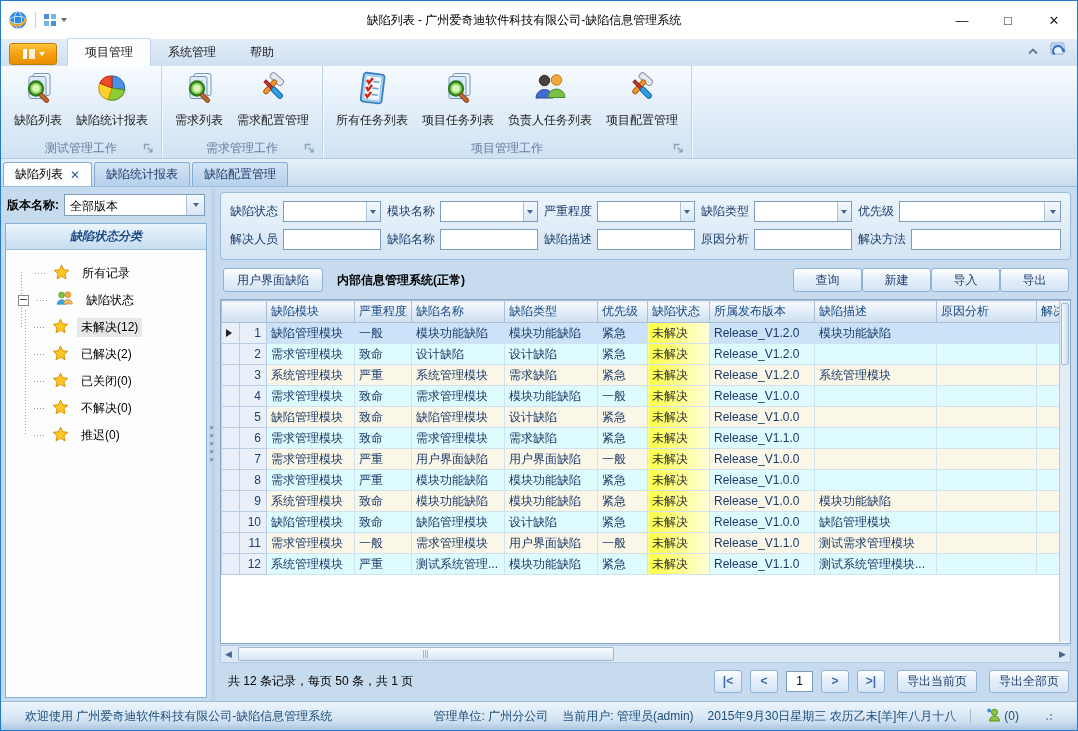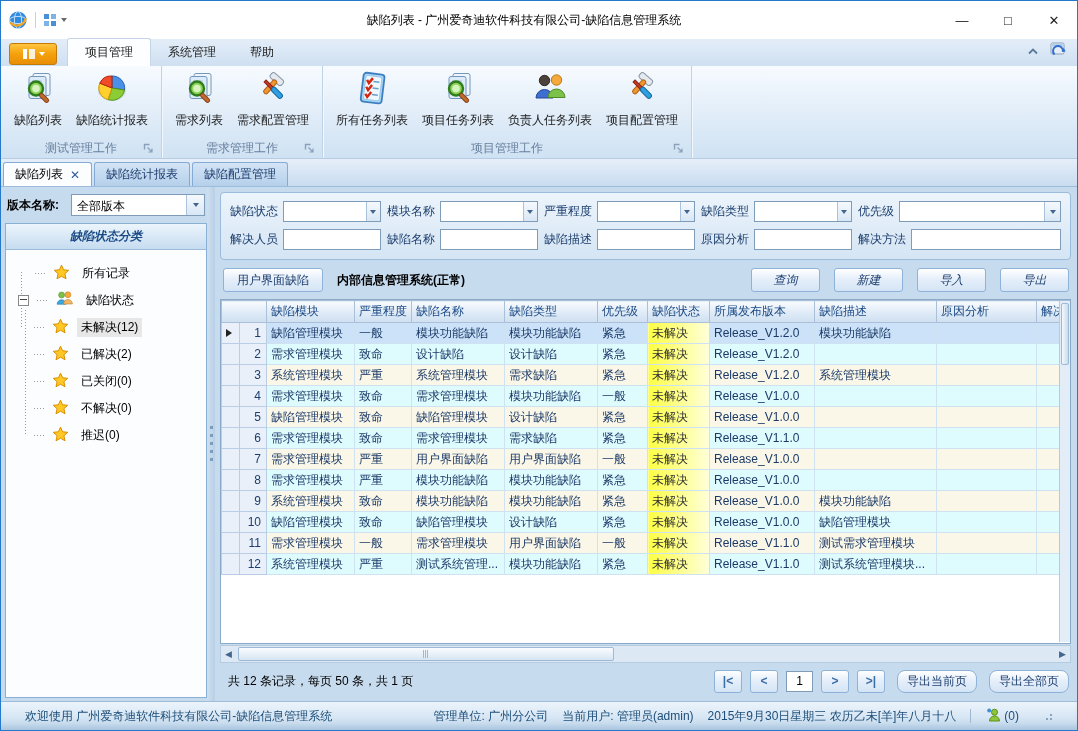--- a/index.html
+++ b/index.html
@@ -37,21 +37,21 @@
 
   
   .doctabs{height:27px;background:linear-gradient(#e6eff9,#c9dcf0);display:flex;align-items:flex-end;padding-left:2px;gap:2px;flex:0 0 auto;border-bottom:1px solid #9cbcdc;}
   .dtab{height:24px;display:flex;align-items:center;padding:0 11px;background:linear-gradient(#d3e4f5,#b6d0eb);border:1px solid #84abd4;border-bottom:none;border-radius:3px 3px 0 0;color:#1d3c6d;box-sizing:border-box;}
   .dtab.active{background:#fcfdff;color:#000;}
   .dtab-close{margin-left:7px;color:#2f5d9b;font-weight:bold;font-size:12px;line-height:1;}
 
   
   .main{flex:1;display:flex;min-height:0;}
   .left{width:206px;display:flex;flex-direction:column;padding:4px 0 3px 4px;box-sizing:border-box;flex:0 0 auto;}
-  .version-row{display:flex;align-items:center;height:24px;margin:2px 2px 6px 2px;gap:12px;}
+  .version-row{display:flex;align-items:center;height:24px;margin:2px 2px 6px 2px;gap:5px;}
   .version-label{font-weight:bold;color:#000;white-space:nowrap;}
   .combo{flex:1;height:22px;background:#fff;border:1px solid #7f9db9;display:flex;align-items:stretch;box-sizing:border-box;}
   .combo-value{flex:1;padding:3px 0 0 5px;color:#000;}
   .combo-btn{width:17px;background:linear-gradient(#f5f9fd,#d9e7f5);border-left:1px solid #aac2dc;display:flex;align-items:center;justify-content:center;}
   .caret-down{width:0;height:0;border-left:3.5px solid transparent;border-right:3.5px solid transparent;border-top:4px solid #44668c;}
 
   .tree-panel{flex:1;background:#fcfdff;border:1px solid #8aafd4;display:flex;flex-direction:column;min-height:0;}
   .tree-header{height:25px;background:linear-gradient(#ecf5fc,#c6dcf0);border-bottom:1px solid #9dbcd9;display:flex;align-items:center;justify-content:center;color:#1a4a85;font-weight:bold;flex:0 0 auto;font-style:italic;}
   .tree{padding:10px 4px 4px 12px;overflow:hidden;}
   .tnode{display:flex;align-items:center;height:27px;gap:8px;position:relative;}
@@ -78,21 +78,21 @@
   .flabel{color:#1c3e6e;white-space:nowrap;margin-right:5px;}
   .ffield{width:98px;height:21px;background:#fff;border:1px solid #7f9db9;box-sizing:border-box;display:flex;align-items:stretch;}
   .ffield input{border:none;outline:none;width:100%;font:inherit;padding:0 3px;background:transparent;}
   .fcell.wide{flex:1;margin-right:0;}
   .fcell.wide .ffield{flex:1;width:auto;}
 
   
   .action-row{display:flex;align-items:center;margin:8px 2px 7px 3px;flex:0 0 auto;}
   .btn{height:24px;padding:0 13px;background:linear-gradient(#ffffff,#e6effa 45%,#d4e4f5);border:1px solid #8fb2d9;border-radius:3px;color:#1c3e6e;display:flex;align-items:center;justify-content:center;box-sizing:border-box;white-space:nowrap;}
   .project-label{font-weight:bold;color:#000;margin-left:14px;}
-  .action-right{margin-left:auto;display:flex;gap:14px;font-style:italic;}
+  .action-right{margin-left:auto;display:flex;}
   .btn.small{width:69px;padding:0;}
 
   
   .grid-wrap{flex:1;position:relative;border:1px solid #8aa8c8;background:#fff;overflow:hidden;min-height:0;}
   table{border-collapse:collapse;table-layout:fixed;width:880px;}
   th{height:21px;background:linear-gradient(#f8fbfe,#dde9f6 60%,#cfe0f0);border:1px solid #a9c0d8;color:#1a4a85;font-weight:normal;text-align:left;padding:0 4px;overflow:hidden;white-space:nowrap;font-size:12px;}
   td{height:21px;border:1px solid #cfe2f2;padding:0 4px;color:#1b3a68;overflow:hidden;white-space:nowrap;box-sizing:border-box;font-size:12px;}
   td.ind,td.num{background:#e9f0f9;border-color:#b9cde4;}
   td.num{text-align:right;color:#1c3e6e;padding-right:5px;}
   tr.odd  td.data{background:#fbf7e8;}
@@ -107,21 +107,21 @@
   .hscroll{height:16px;margin-top:1px;background:#dce8f4;border:1px solid #b5cbe0;display:flex;align-items:center;flex:0 0 auto;position:relative;}
   .harrow{width:15px;height:100%;display:flex;align-items:center;justify-content:center;color:#44668c;font-size:9px;}
   .hthumb{position:absolute;left:17px;width:44%;top:1px;bottom:1px;background:linear-gradient(#fafcfe,#d6e5f3);border:1px solid #9db9d6;border-radius:2px;display:flex;align-items:center;justify-content:center;gap:1px;}
   .hthumb i{width:1px;height:8px;background:#9db9d6;}
 
   
   .pager-row{height:36px;display:flex;align-items:center;padding:0 2px 2px 8px;color:#000;flex:0 0 auto;}
   .pager-right{margin-left:auto;display:flex;align-items:center;gap:8px;}
   .pgbtn{width:28px;height:23px;background:linear-gradient(#ffffff,#e6effa 45%,#d4e4f5);border:1px solid #8fb2d9;border-radius:3px;color:#3b6ea8;display:flex;align-items:center;justify-content:center;box-sizing:border-box;font-weight:bold;}
   .page-input{width:27px;height:21px;border:1px solid #7f9db9;text-align:center;font:inherit;box-sizing:border-box;background:#fff;}
-  .btn.export{height:23px;padding:0 9px;margin-left:4px;border-radius:8px;}
+  .btn.export{height:23px;padding:0 9px;margin-left:4px;}
 
   
   .statusbar{height:28px;background:linear-gradient(#ecf4fb,#c6dbee);border-top:1px solid #9fbcd8;box-shadow:inset 0 -9px 10px -7px #9cbbd8;display:flex;align-items:center;padding:0 24px;color:#1d4e79;flex:0 0 auto;}
   .sb-right{margin-left:auto;display:flex;align-items:center;gap:14px;}
   .sb-sep{width:1px;height:14px;background:#9fb8d0;}
   .sb-user-count{display:flex;align-items:center;gap:3px;}
   .sb-grip{margin-left:10px;width:10px;height:10px;background:
      radial-gradient(circle at 8px 8px,#8aa4c0 1.2px,transparent 1.4px),
      radial-gradient(circle at 8px 4px,#8aa4c0 1.2px,transparent 1.4px),
      radial-gradient(circle at 4px 8px,#8aa4c0 1.2px,transparent 1.4px);}

